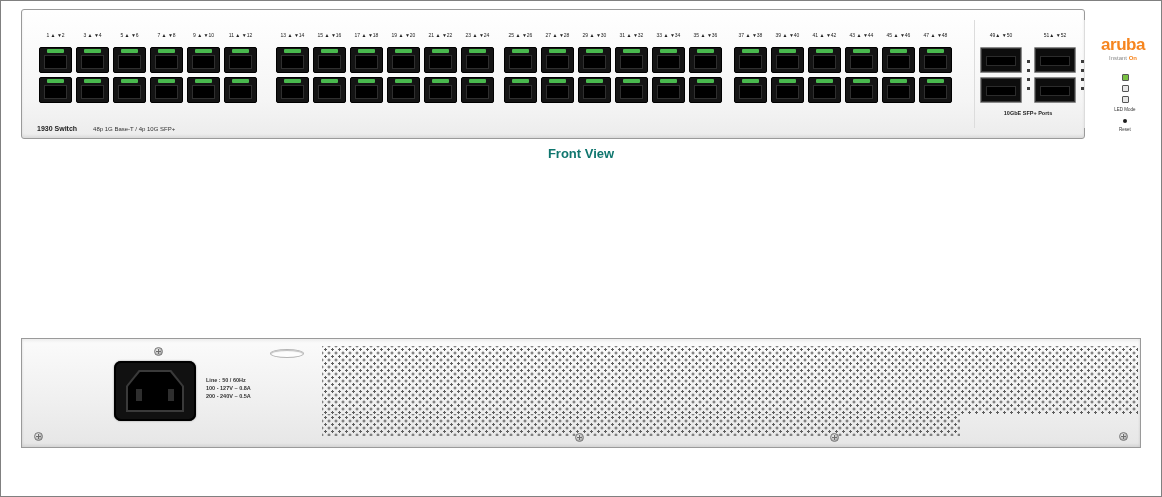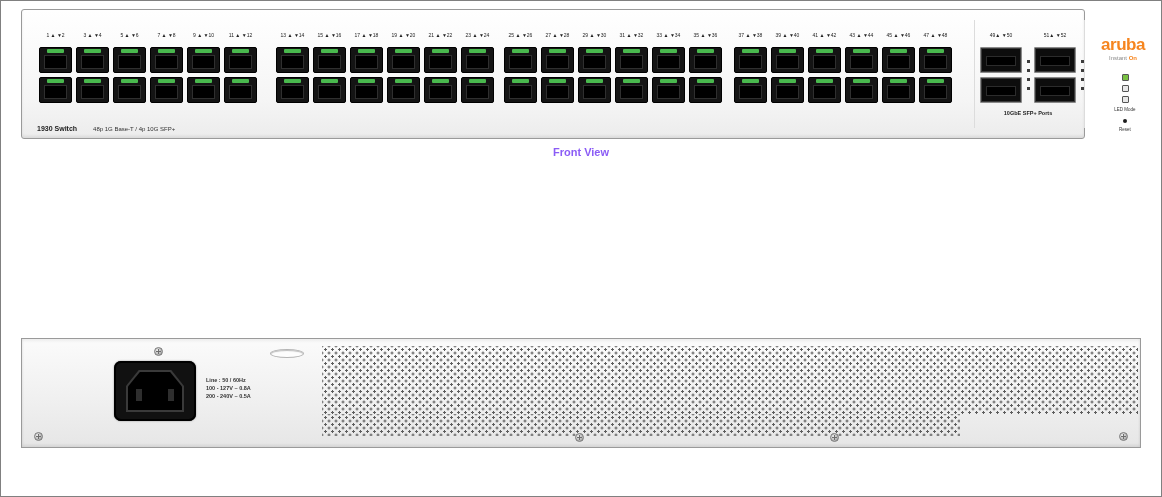--- a/index.html
+++ b/index.html
@@ -48,21 +48,21 @@
   .aruba { font-size:17px; font-weight:bold; color:#f6851f; letter-spacing:-0.5px; line-height:18px; }
   .instant { font-size:6px; color:#8a8a8a; margin-top:1px; }
   .instant .on { color:#f6851f; font-weight:bold; }
   .right-controls { position:absolute; left:1088px; top:64px; width:30px; display:flex; flex-direction:column; align-items:center; gap:4px; }
   .mini-led { width:7px; height:7px; border:1px solid #555; background:#e8e8e8; box-sizing:border-box; border-radius:1px; }
   .mini-led.green { background:#7ac143; }
   .ctl-label { font-size:4.5px; color:#333; text-align:center; line-height:5px; }
   .reset-hole { width:4px; height:4px; border-radius:50%; background:#1d1d1d; margin-top:3px; }
 
   
-  .caption { position:absolute; left:0; width:100%; text-align:center; font-size:11px; font-weight:bold; color:#8b5cf6; }
+  .caption { position:absolute; left:0; width:100%; text-align:center; font-size:13px; font-weight:bold; color:#0f766e; }
   .cap-front { top:145px; }
   .cap-back { top:454px; }
 
   
   .back-chassis { position:absolute; left:20px; top:337px; width:1120px; height:110px;
     background:linear-gradient(#fbfbfb,#efefef 60%,#e6e6e6); border:1px solid #9a9a9a;
     box-shadow: inset 0 2px 3px rgba(0,0,0,0.06), inset 0 -2px 3px rgba(0,0,0,0.08); box-sizing:border-box; }
 
   .inlet { position:absolute; left:92px; top:22px; width:82px; height:60px; background:#111; border-radius:7px;
     box-shadow: inset 0 0 0 2px #000, 0 0 2px rgba(0,0,0,0.4); }

